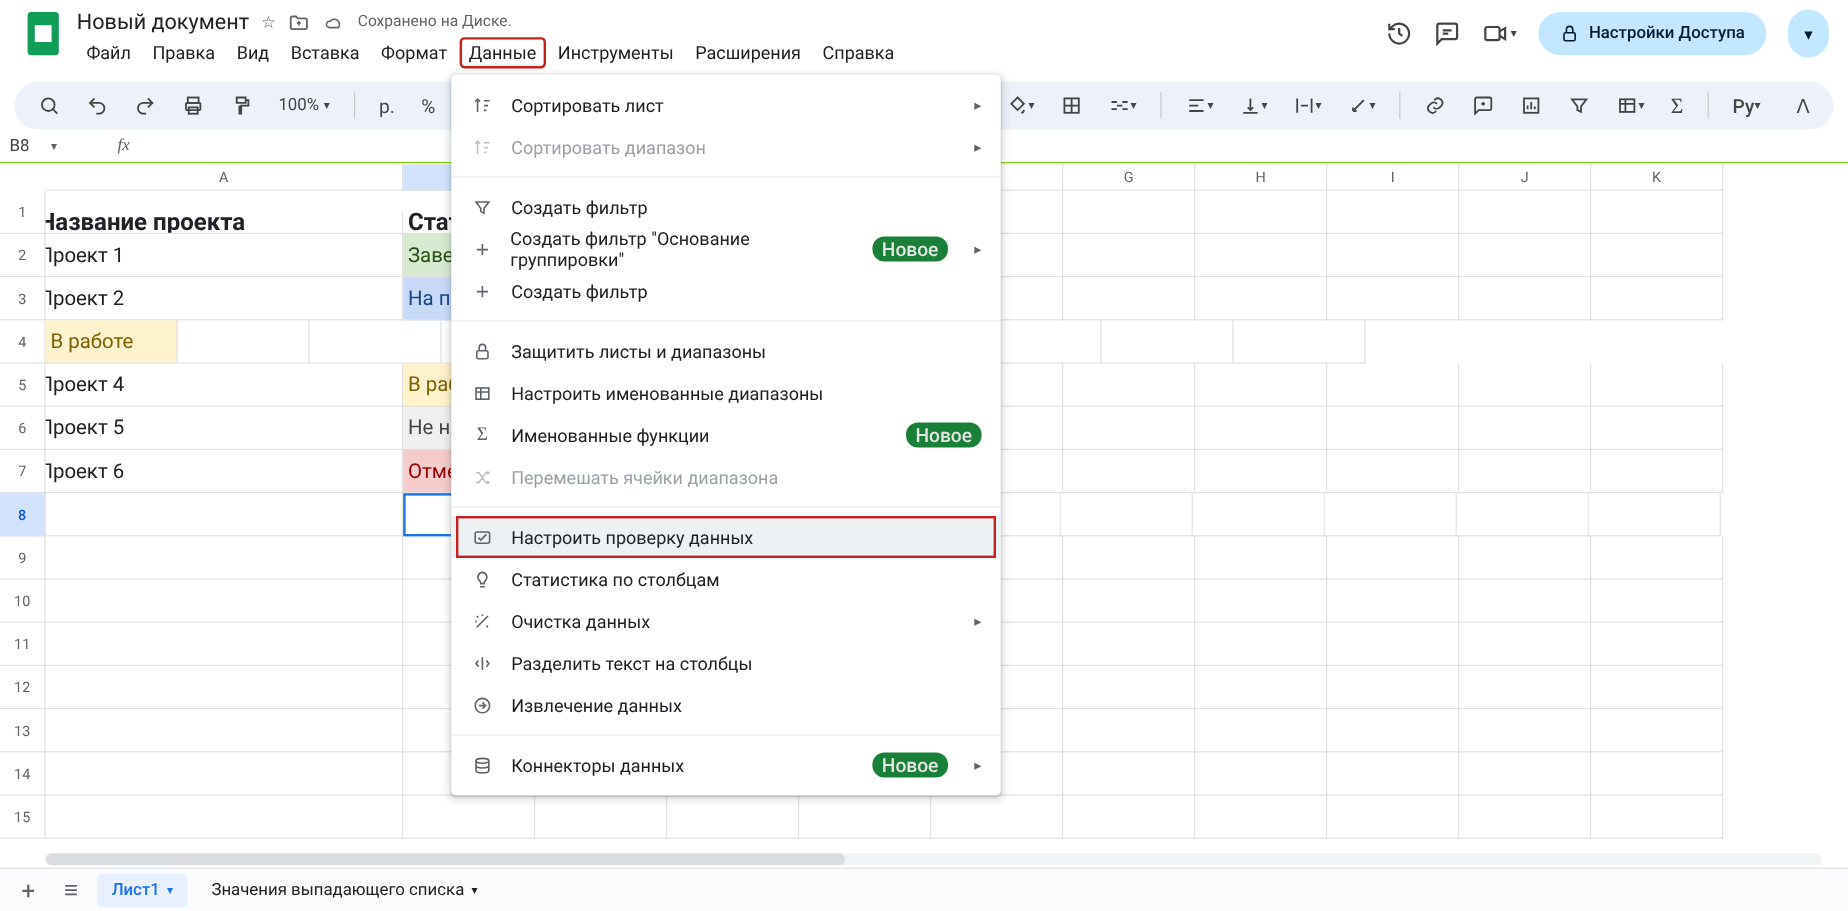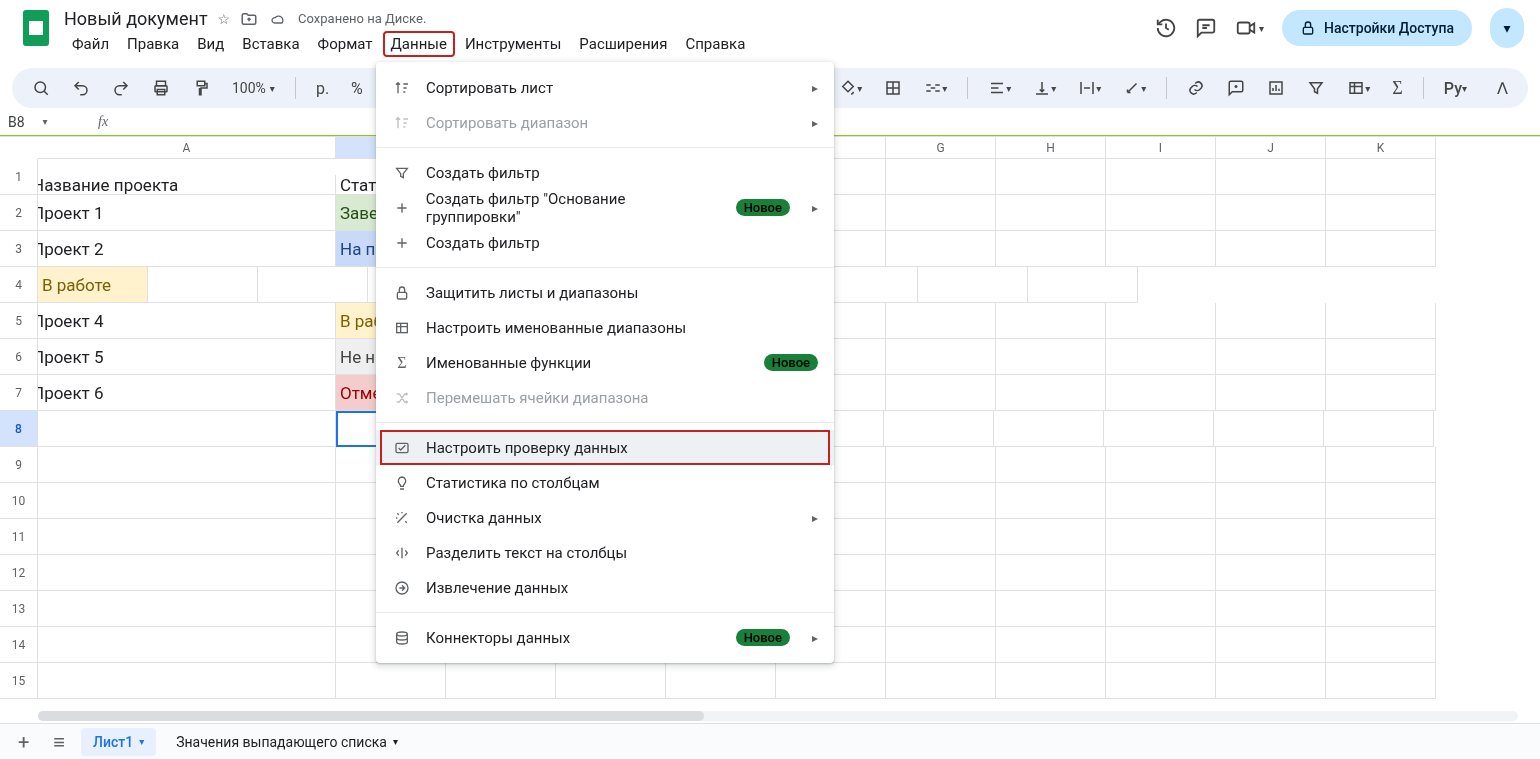--- a/index.html
+++ b/index.html
@@ -46,21 +46,21 @@
 .col-header { flex:0 0 110px; border-right:1px solid #e0e0e0; border-bottom:1px solid #e0e0e0; text-align:center; font-size:12px; color:#5f6368; line-height:22px;}
 .col-header.colA { flex:0 0 298px;}
 .col-header.colB { flex:0 0 110px; background:#d3e3fd;}
 .row-headers { position:absolute; left:0; top:22px; width:38px;}
 .row-header { height:36px; border-right:1px solid #e0e0e0; border-bottom:1px solid #e0e0e0; text-align:center; font-size:12px; color:#5f6368; line-height:36px;}
 .row-header.selected { background:#d3e3fd; color:#0b57d0; font-weight:500;}
 .cells { position:absolute; left:38px; top:22px; right:0;}
 .row { display:flex; height:36px;}
 .cell { flex:0 0 110px; border-right:1px solid #e0e0e0; border-bottom:1px solid #e0e0e0; padding:0 4px; display:flex; align-items:center; font-size:17px; overflow:hidden; white-space:nowrap;}
 .cell.colA { flex:0 0 298px;}
-.cell.header-cell { font-weight:400; font-size:17px;margin-top:16px;}
+.cell.header-cell { font-weight:700; font-size:20px;margin-top:16px;}
 .cell.status-done { background:#d9ead3; color:#274e13;}
 .cell.status-pause { background:#c9daf8; color:#1c4587;}
 .cell.status-work { background:#fff2cc; color:#7f6000;}
 .cell.status-notstart { background:#efefef; color:#434343;}
 .cell.status-cancel { background:#f4cccc; color:#990000;}
 .cell.selected-cell { border:2px solid #1a73e8; flex-basis:108px;}
 
 
 .hscroll { position:absolute; bottom:36px; left:38px; right:22px; height:14px; display:flex; align-items:center;}
 .hscroll-track { flex:1; height:10px; background:#f1f3f4; border-radius:5px; position:relative;}
@@ -73,21 +73,21 @@
 .sheet-tab.active { background:#e8f0fe; color:#1a73e8; font-weight:500; border-radius:4px;}
 .sheet-tab .caret { font-size:10px;}
 
 
 .dropdown { position:absolute; left:376px; top:62px; width:458px; background:#fff; border-radius:4px; box-shadow: 0 2px 6px 2px rgba(60,64,67,.15), 0 1px 2px rgba(60,64,67,.3); padding:8px 0; z-index:100;}
 .dd-item { display:flex; align-items:center; height:35px; padding:0 16px; font-size:15px; color:#202124; gap:14px; position:relative;}
 .dd-item.disabled { color:#9aa0a6;}
 .dd-item .dd-icon { width:20px; display:flex; justify-content:center; color:#5f6368; font-size:15px;}
 .dd-item.disabled .dd-icon { color:#bdc1c6;}
 .dd-item .submenu-arrow { margin-left:auto; color:#5f6368; font-size:12px;}
-.dd-item .badge { margin-left:auto; background:#188038; color:#000000; font-size:13px; padding:1px 8px; border-radius:10px; font-weight:500;}
+.dd-item .badge { margin-left:auto; background:#188038; color:#e5e5e5; font-size:16px; padding:1px 8px; border-radius:10px; font-weight:500;}
 .dd-item .badge + .submenu-arrow { margin-left:8px;}
 .dd-sep { height:1px; background:#e8eaed; margin:7px 0;}
 .dd-item.highlighted { background:#eef1f3; }
 .red-box { position:absolute; border:2px solid #c5221f; pointer-events:none;}
 
 svg { display:block; }
 </style>
 </head>
 <body>
 

